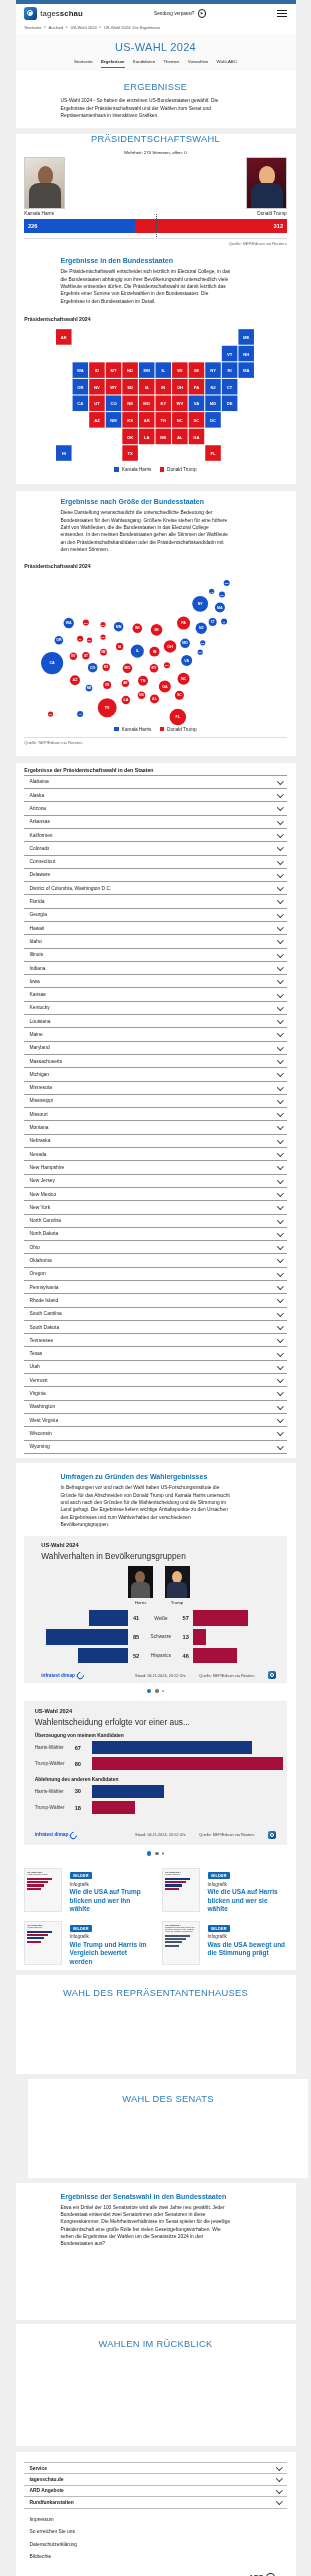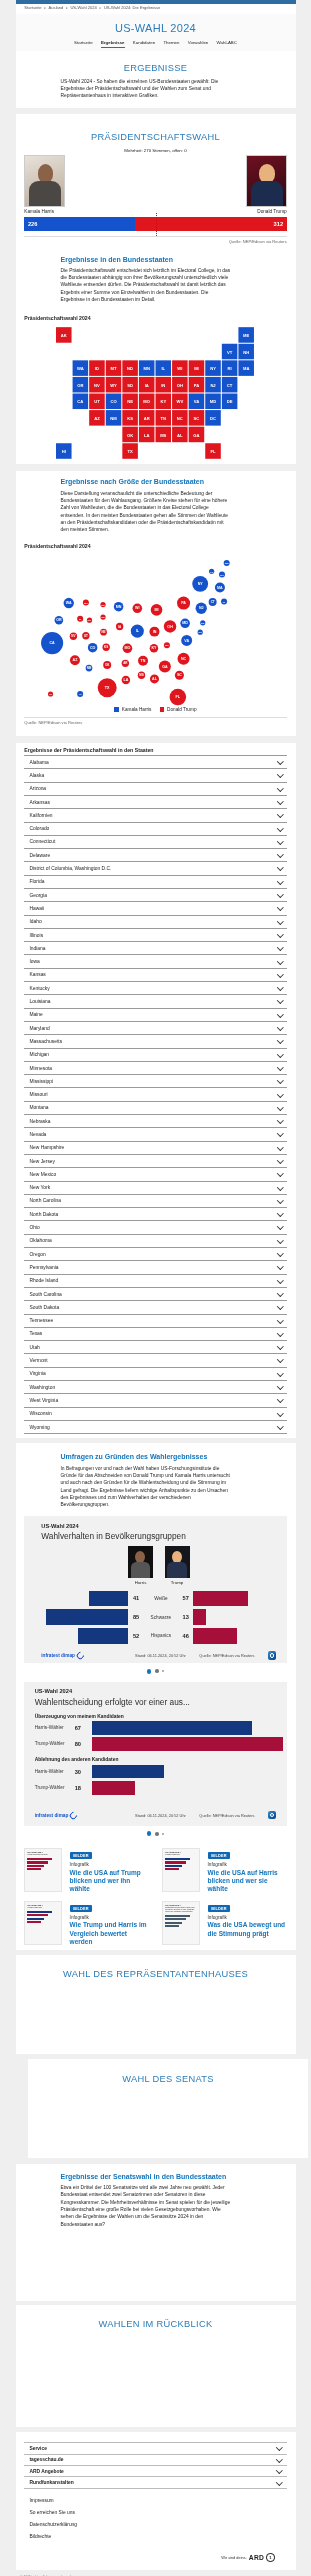--- a/index.html
+++ b/index.html
@@ -113,20 +113,35 @@
   .ard .one{width:6.2px;height:6.2px;border:0.8px solid #1d1d1d;border-radius:50%;font-size:4.1px;font-weight:700;display:inline-flex;align-items:center;justify-content:center;}
   .copyright{height:12.4px;display:flex;align-items:center;font-size:3.9px;color:#8a8a8a;padding-left:8.8px;}
   svg text{font-family:"Liberation Sans",sans-serif;}
 </style>
 </head>
 <body>
 
 <div class="col topstrip"></div>
 
 <div class="col">
+  <div class="hdr">
+    <div class="logo">
+      <span class="logo-sq"></span>
+      <span class="brand"><span>tages</span><b>schau</b></span>
+    </div>
+    <div class="hdr-mid">
+      <span>Sendung verpasst?</span>
+      <span class="play">▶</span>
+    </div>
+    <div class="burger">
+        <i></i>
+        <i></i>
+        <i></i>
+      </div>
+  </div>
   <div class="crumbs" id="crumbs">
       <span class="crumb">Startseite</span>
       <span class="crumb-sep">▸</span>
       <span class="crumb">Ausland</span>
       <span class="crumb-sep">▸</span>
       <span class="crumb">US-Wahl 2024</span>
       <span class="crumb-sep">▸</span>
       <span class="crumb">US-Wahl 2024: Die Ergebnisse</span>
     </div>
   <div class="band">
@@ -142,21 +157,21 @@
   </div>
 </div>
 
 <div class="col card" style="height:57px;">
   <div class="sect-title" style="margin-top:11.4px;">ERGEBNISSE</div>
   <div class="para indent" style="margin-top:5.2px;">US-Wahl 2024 - So haben die einzelnen US-Bundesstaaten gewählt: Die Ergebnisse der Präsidentschaftswahl und der Wahlen zum Senat und Repräsentantenhaus in interaktiven Grafiken.</div>
 </div>
 <div class="gap"></div>
 
 <div class="col card" style="height:350px;">
-  <div class="sect-title" style="margin-top:18px;">PRÄSIDENTSCHAFTSWAHL</div>
+  <div class="sect-title" style="margin-top:0;">PRÄSIDENTSCHAFTSWAHL</div>
   <div class="majority">Mehrheit: 270 Stimmen, offen: 0</div>
   <div class="cand-row">
     <div class="photo ph-harris">
         <span class="head"></span>
         <span class="body"></span>
       </div>
     <div class="photo ph-trump">
         <span class="head"></span>
         <span class="body"></span>
       </div>

